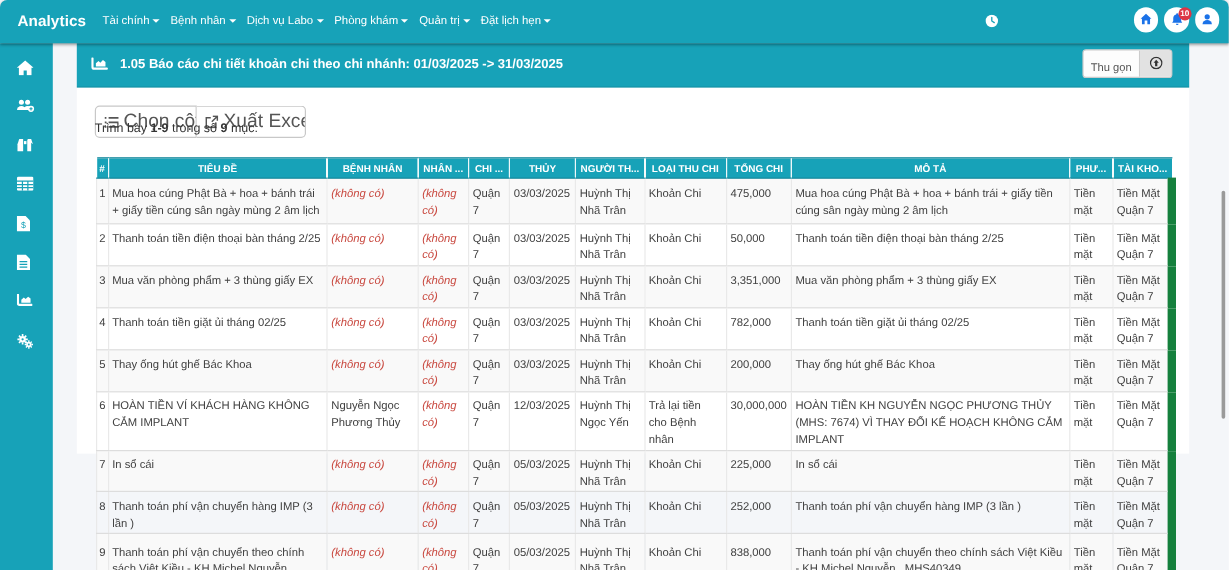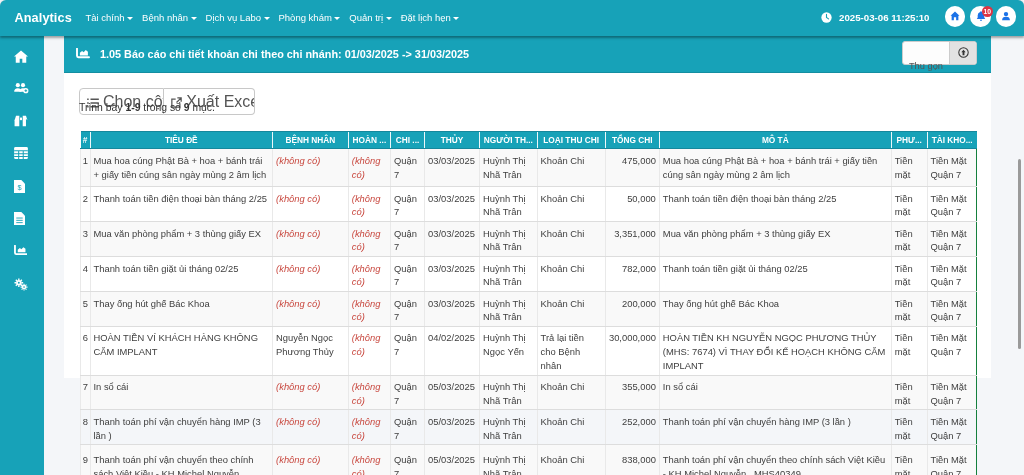--- a/index.html
+++ b/index.html
@@ -21,61 +21,60 @@
 
 #sidebar { position:absolute; left:0; top:36px; width:44px; height:439px; background:#17a2b8; }
 #sidebar svg { position:absolute; left:14px; }
 
 
 #panel { position:absolute; left:64px; top:36px; width:927px; height:342px; background:#fff; }
 #phead { position:absolute; left:0; top:0; width:927px; height:37px; background:#17a2b8; border-bottom:1px solid rgba(0,0,0,0.12); }
 #ptitle { position:absolute; left:36px; top:0; line-height:37px; color:#fff; font-size:10.85px; font-weight:bold; }
 #picon { position:absolute; left:12px; top:12px; }
 #collapsebtn { position:absolute; right:14px; top:5px; height:23.5px; border:1px solid #ccc; border-radius:3px; background:#fdfdfd; font-size:9.3px; color:#555; }
-#collapsebtn .txt { display:inline-block; padding:14px 6px; line-height:21.5px; vertical-align:top; }
+#collapsebtn .txt { display:inline-block; padding:4px 6px; line-height:21.5px; vertical-align:top; }
 #collapsebtn .seg2 { display:inline-block; width:27px; height:21.5px; background:#e2e2e2; border-left:1px solid #ccc; border-radius:0 2px 2px 0; text-align:center; vertical-align:top; position:relative; }
 
 
 .btngroup { position:absolute; left:15px; top:51.5px; height:27px; }
 .btn { display:inline-block; height:27px; line-height:25px; background:#fff; border:1px solid #c8c8c8; color:#555; font-size:16px; padding:0 7px; vertical-align:top; white-space:nowrap; overflow:hidden; }
 .btn.b1 { border-radius:4px 0 0 4px; width:85.3px; }
 .btn.b2 { border-radius:0 4px 4px 0; border-left:none; width:90.3px; }
 .caret2 { display:inline-block; width:0; height:0; border-left:3.5px solid transparent; border-right:3.5px solid transparent; border-top:4px solid #555; margin-left:4px; vertical-align:1px; }
 #info { position:absolute; left:15px; top:66px; font-size:10.4px; color:#333; }
 #info b { font-weight:bold; }
 
 
 #tbl { position:absolute; left:16px; top:95px; border-collapse:collapse; table-layout:fixed; width:896.5px; font-size:9.4px; }
 #tbl th { background:#17a2b8; color:#fff; font-size:8.3px; font-weight:bold; text-align:center;
   padding:3.2px 1px; line-height:10px; border-top:1.2px solid #15889c; border-bottom:1.2px solid #15889c; border-left:1.5px solid #ecf7f9; overflow:hidden; white-space:nowrap; }
 #tbl th:first-child { border-left:none; }
 #tbl td { vertical-align:top; padding:4.5px 3px 2px 3px; line-height:13.7px; color:#404040;
   border-bottom:1px solid #ddd; border-left:1px solid #e9e9e9; overflow:hidden; }
 #tbl td:first-child { border-left:1px solid #e9e9e9; }
-#tbl td:last-child { border-right:1px solid #15803d; }
+#tbl td:last-child { border-right:7px solid #15803d; }
 #tbl tr.odd td { background:#f9f9f9; }
 #tbl tr.r1 td { padding-top:4.5px; padding-bottom:5px; }
 #tbl tr.r9 td { padding-top:7.5px; }
 #tbl td.kc, #tbl td .kc { color:#c94a41; font-style:italic;margin-left:47px; }
-td.num { text-align:right; white-space:nowrap; padding-right:3.5px; }
+td.num { white-space:nowrap; padding-right:3.5px; }
 #tbl td.c1 { text-align:center; padding-left:0.5px; padding-right:0.5px; }
 </style>
 </head>
 <body>
 
 <div id="navbar">
   <span id="menu">
     <span class="it">Tài chính<span class="caret"></span></span><span class="it">Bệnh nhân<span class="caret"></span></span><span class="it">Dịch vụ Labo<span class="caret"></span></span><span class="it">Phòng khám<span class="caret"></span></span><span class="it">Quản trị<span class="caret"></span></span><span class="it">Đặt lịch hẹn<span class="caret"></span></span>
   </span>
   <span id="brand">Analytics</span>
   <svg class="clockico" viewBox="0 0 16 16">
       <circle cx="8" cy="8" r="7.5" fill="#fff"></circle>
       <path d="M8 3.5 V8 L11 10" stroke="#17a2b8" stroke-width="1.6" fill="none" stroke-linecap="round"></path>
     </svg>
-  <span id="navdate">2025-03-06 11:25:10</span>
   <span class="circbtn" style="left:944.5px;">
     <svg viewBox="0 0 16 16" style="position:absolute;left:4.5px;top:4px;width:12px;height:12px;">
         <path d="M8 2 L14 7.5 H12.5 V13.5 H9.5 V9.5 H6.5 V13.5 H3.5 V7.5 H2 Z" fill="#1b72e8"></path>
       </svg>
   </span>
   <span class="circbtn" style="left:970px;">
     <svg viewBox="0 0 16 16" style="position:absolute;left:4.5px;top:4px;width:12px;height:12px;">
         <path d="M8 1.5 a1.2 1.2 0 0 1 1.2 1.2 a4.4 4.4 0 0 1 3.2 4.2 v3.2 l1.2 1.8 H2.4 l1.2-1.8 V6.9 a4.4 4.4 0 0 1 3.2-4.2 A1.2 1.2 0 0 1 8 1.5 z M6.5 13 a1.5 1.5 0 0 0 3 0 z" fill="#1b72e8"></path>
       </svg>
     <span class="badge10">10</span>
@@ -184,21 +183,21 @@
         <col style="width:54.2px">
         <col style="width:231.9px">
         <col style="width:35.8px">
         <col style="width:49.8px">
     </colgroup>
     <thead>
       <tr>
           <th>#</th>
           <th>TIÊU ĐỀ</th>
           <th>BỆNH NHÂN</th>
-          <th>HOÀN ...</th>
+          <th>NHÂN ...</th>
           <th>CHI ...</th>
           <th>THỦY</th>
           <th>NGƯỜI TH...</th>
           <th>LOẠI THU CHI</th>
           <th>TỔNG CHI</th>
           <th>MÔ TẢ</th>
           <th>PHƯ...</th>
           <th>TÀI KHO...</th>
         </tr>
     </thead>
@@ -272,38 +271,38 @@
           <td>Thay ống hút ghế Bác Khoa</td>
           <td>Tiền mặt</td>
           <td>Tiền Mặt Quận 7</td>
         </tr>
       <tr>
           <td class="c1">6</td>
           <td>HOÀN TIỀN VÍ KHÁCH HÀNG KHÔNG CẮM IMPLANT</td>
           <td>Nguyễn Ngọc Phương Thủy</td>
           <td class="kc">(không có)</td>
           <td>Quận 7</td>
-          <td>04/02/2025</td>
+          <td>12/03/2025</td>
           <td>Huỳnh Thị Ngọc Yến</td>
           <td>Trả lại tiền cho Bệnh nhân</td>
           <td class="num">30,000,000</td>
           <td>HOÀN TIỀN KH NGUYỄN NGỌC PHƯƠNG THỦY (MHS: 7674) VÌ THAY ĐỔI KẾ HOẠCH KHÔNG CẮM IMPLANT</td>
           <td>Tiền mặt</td>
           <td>Tiền Mặt Quận 7</td>
         </tr>
       <tr class="odd">
           <td class="c1">7</td>
           <td>In sổ cái</td>
           <td class="kc">(không có)</td>
           <td class="kc">(không có)</td>
           <td>Quận 7</td>
           <td>05/03/2025</td>
           <td>Huỳnh Thị Nhã Trân</td>
           <td>Khoản Chi</td>
-          <td class="num">355,000</td>
+          <td class="num">225,000</td>
           <td>In sổ cái</td>
           <td>Tiền mặt</td>
           <td>Tiền Mặt Quận 7</td>
         </tr>
       <tr>
           <td class="c1">8</td>
           <td>Thanh toán phí vận chuyển hàng IMP (3 lần )</td>
           <td class="kc">(không có)</td>
           <td class="kc">(không có)</td>
           <td>Quận 7</td>

